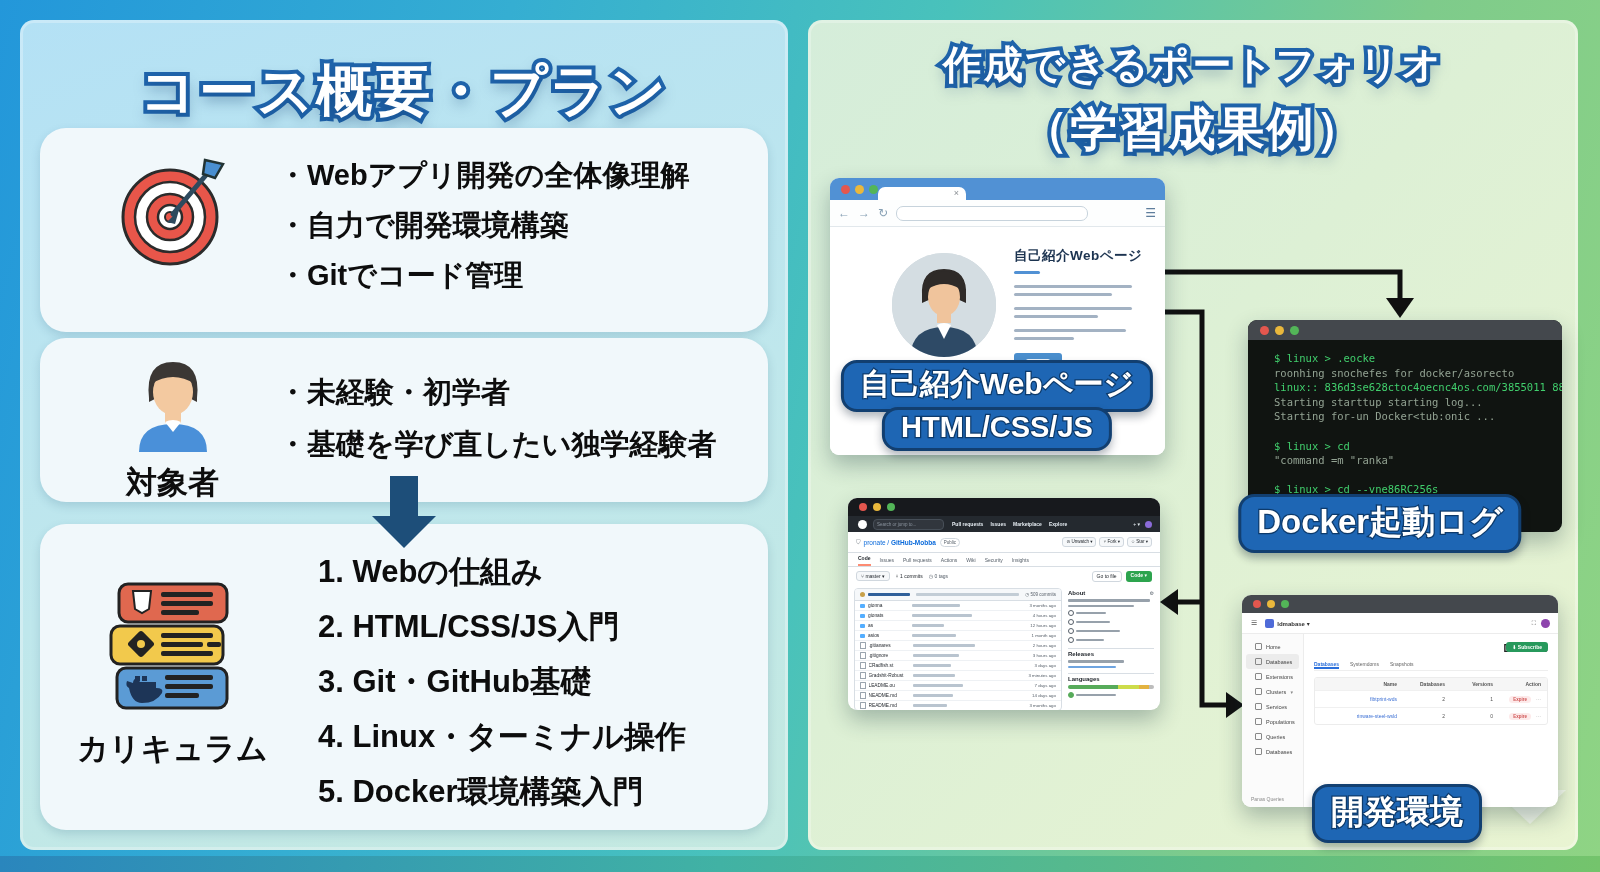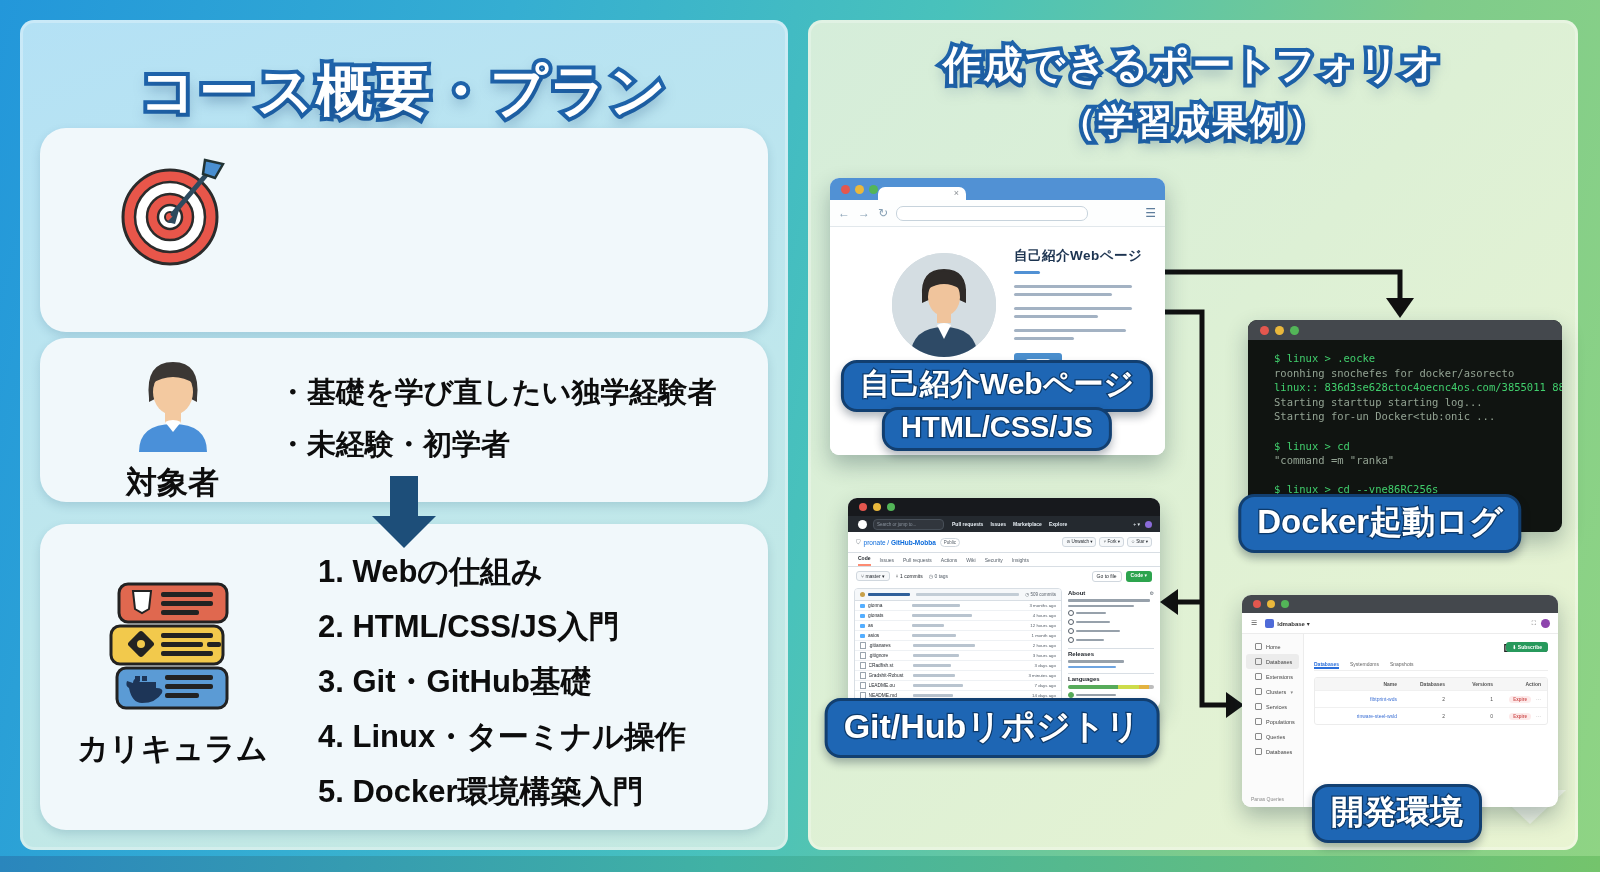--- a/index.html
+++ b/index.html
@@ -17,21 +17,21 @@
   .panel-right{left:808px;top:20px;width:770px;height:830px;
     background:linear-gradient(135deg,#d5edda 0%,#ddf0d5 45%,#e9f4d2 100%);}
   
   .big-title{
     position:absolute;width:100%;text-align:center;color:#fff;font-weight:900;
     -webkit-text-stroke:8px #2065ad;paint-order:stroke fill;
     text-shadow:0 7px 14px rgba(15,60,110,.5);letter-spacing:2px;white-space:nowrap;
   }
   .lt-title{top:34px;font-size:56px;}
   .rt-title1{top:18px;font-size:39px;}
-  .rt-title2{top:78px;font-size:36px;}
+  .rt-title2{top:78px;font-size:47px;}
   
   .card{position:absolute;left:20px;width:728px;background:#f1f8fb;border-radius:26px;
     box-shadow:0 4px 10px rgba(40,90,120,.18);}
   .card-goal{top:108px;height:204px;}
   .card-aud{top:318px;height:164px;}
   .card-cur{top:504px;height:306px;}
   .icon-col{position:absolute;left:30px;width:205px;display:flex;flex-direction:column;align-items:center;gap:6px;}
   .card-goal .icon-col{top:26px;} .card-aud .icon-col{top:16px;} .card-cur .icon-col{top:56px;}
   .card-label{font-size:31px;font-weight:900;color:#0d0d0d;white-space:nowrap;}
   .bullets{position:absolute;left:238px;color:#0d0d0d;font-weight:800;}
@@ -198,39 +198,44 @@
             <circle cx="55" cy="63" r="35" fill="#ffffff" stroke="#2b2b2b" stroke-width="2.5"></circle>
             <circle cx="55" cy="63" r="23" fill="#e8564a" stroke="#2b2b2b" stroke-width="2.5"></circle>
             <circle cx="55" cy="63" r="12" fill="#ffffff" stroke="#2b2b2b" stroke-width="2.5"></circle>
             <circle cx="55" cy="63" r="5" fill="#e8564a" stroke="#2b2b2b" stroke-width="2"></circle>
             <line x1="97" y1="14" x2="58" y2="60" stroke="#2e4a5e" stroke-width="5" stroke-linecap="round"></line>
             <polygon points="52,68 64,56 60,70" fill="#2e4a5e"></polygon>
             <polygon points="90,6 108,10 100,24 88,20" fill="#4a8fd0" stroke="#233" stroke-width="2.5"></polygon>
           </svg>
         </span>
       </div>
+      <div class="bullets">
+        <div>・Webアプリ開発の全体像理解</div>
+        <div>・自力で開発環境構築</div>
+        <div>・Gitでコード管理</div>
+      </div>
     </div>
 
     <div class="card card-aud">
       <div class="icon-col">
         <span>
           <svg width="92" height="98" viewBox="0 0 92 98">
             <path d="M22 44 Q18 8 46 8 Q74 8 70 44 L70 48 Q46 34 22 48 Z" fill="#3b3734"></path>
             <ellipse cx="46" cy="38" rx="20" ry="23" fill="#f3c9a0"></ellipse>
             <path d="M24 30 Q46 16 68 30 L68 24 Q60 10 46 10 Q32 10 24 24 Z" fill="#3b3734"></path>
             <rect x="38" y="57" width="16" height="12" fill="#f3c9a0"></rect>
             <path d="M12 98 Q12 70 46 70 Q80 70 80 98 Z" fill="#4a90d9"></path>
             <path d="M38 68 L46 78 L54 68 Q46 64 38 68 Z" fill="#ffffff"></path>
           </svg>
         </span>
         <span class="card-label">対象者</span>
       </div>
       <div class="bullets">
+        <div>・未経験・初学者</div>
         <div>・基礎を学び直したい独学経験者</div>
-        <div>・未経験・初学者</div>
       </div>
     </div>
 
     <div class="flow-arrow">
       <div class="shaft"></div>
         <div class="head"></div>
     </div>
 
     <div class="card card-cur">
       <div class="icon-col">
@@ -511,21 +516,20 @@
             <i style="width:12%;background:#e3b341"></i>
             <i style="width:6%;background:#bdbdbd"></i>
         </div>
         <div class="sitem">
             <i style="border-color:#57ab5a;background:#57ab5a"></i>
             <span class="sbar" style="width:40px;margin-top:0"></span>
           </div>
       </div>
     </div>
   </div>
-  <div class="badge badge-gh">Git/Hubリポジトリ</div>
 
   <div class="win db">
     <div class="db-chrome">
       <span class="dot r db-c1"></span>
       <span class="dot y db-c2"></span>
       <span class="dot g db-c3"></span>
     </div>
     <div class="db-head">
       <span class="db-burger">☰</span>
       <span class="db-logo"></span>

